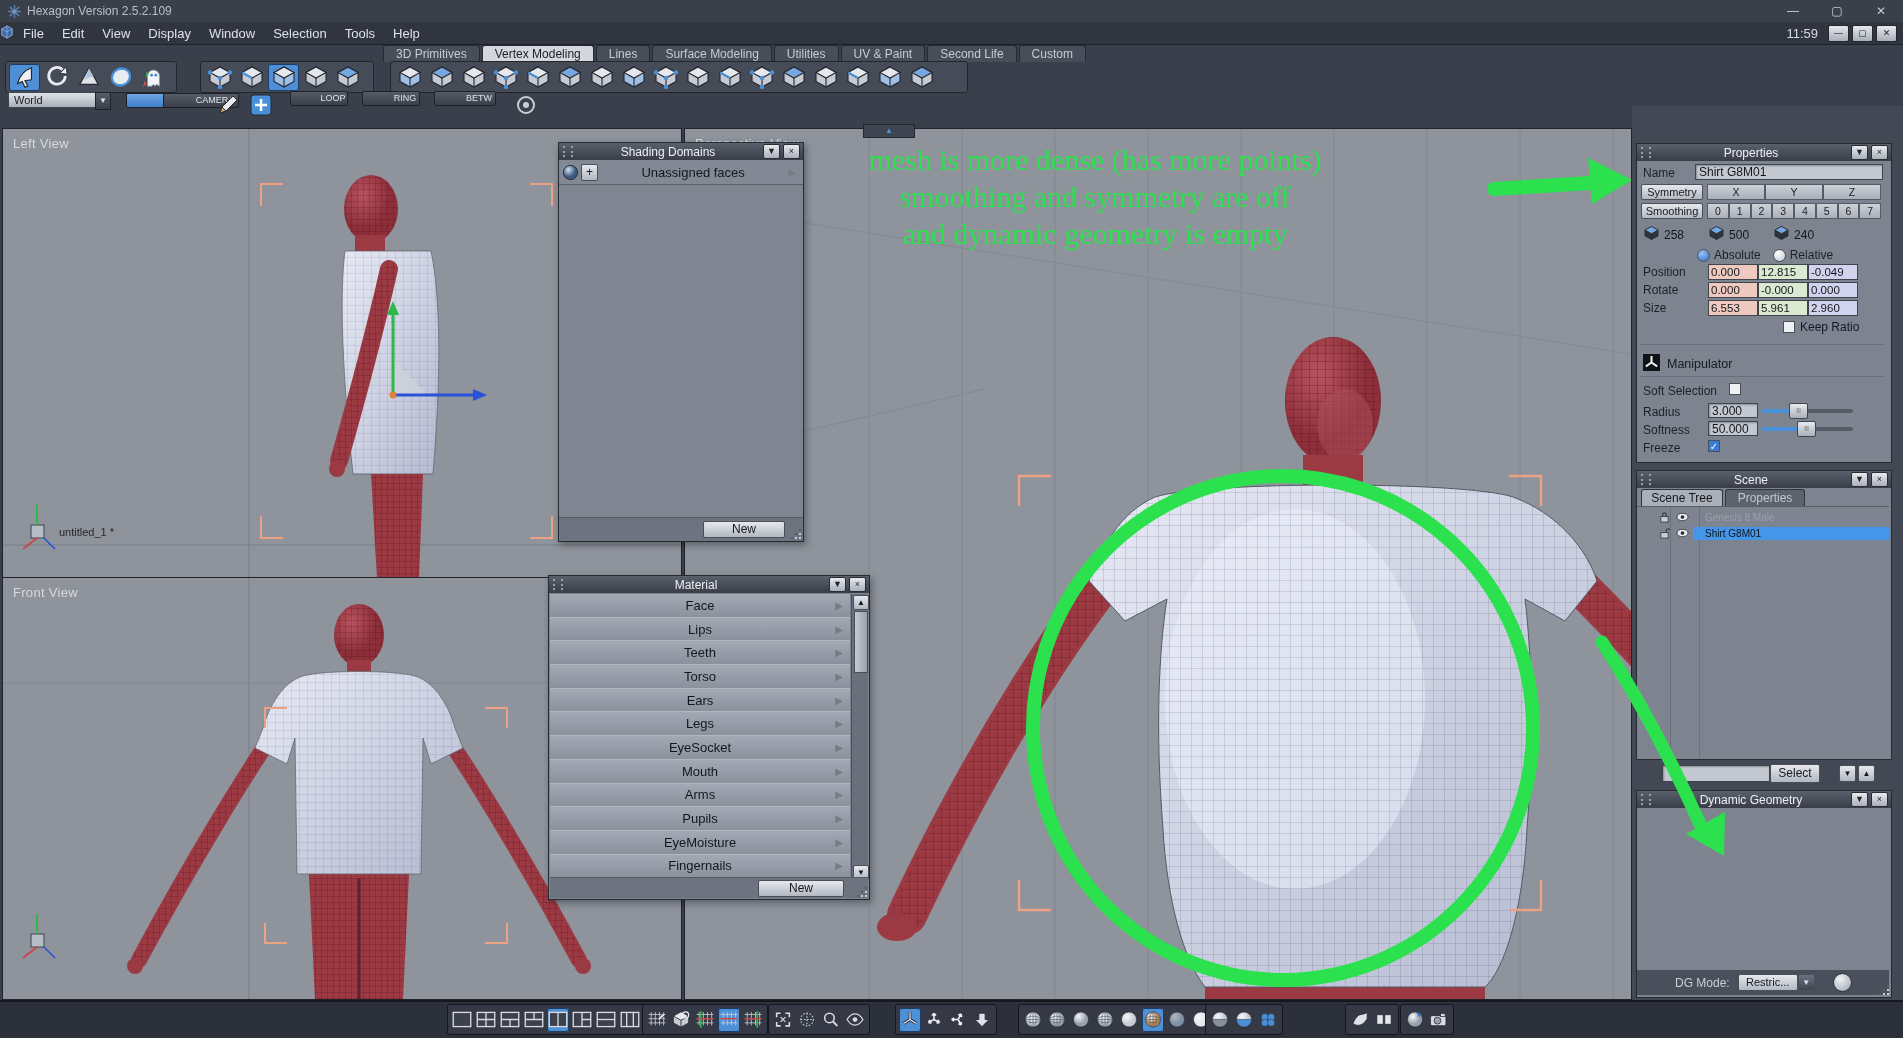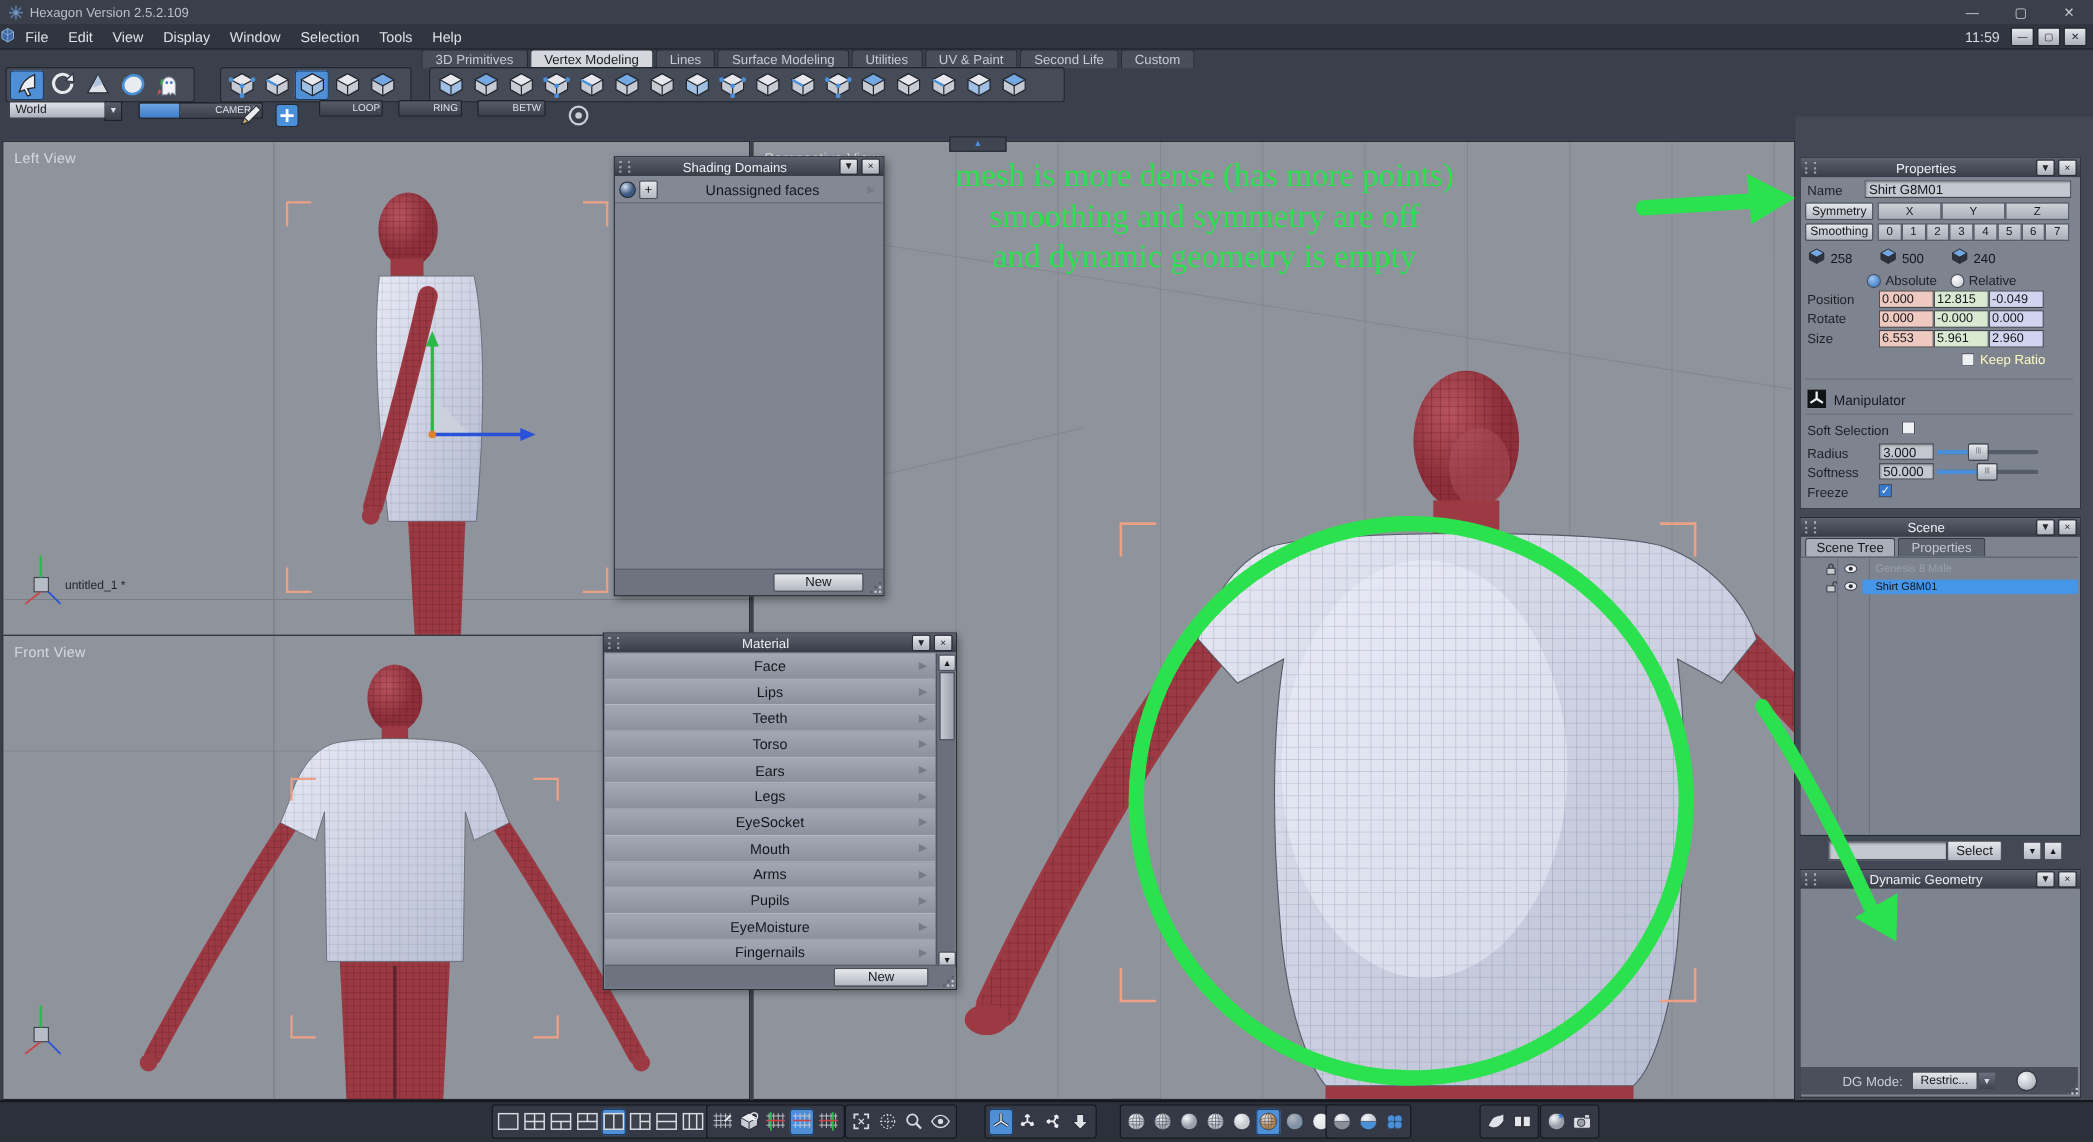--- a/index.html
+++ b/index.html
@@ -587,21 +587,21 @@
           <input class="tf cy" value="-0.000" style="left: 121px; top: 1px;">
           <input class="tf cz" value="0.000" style="left: 171px; top: 1px;">
         </div>
         <div style="position: relative; height: 18px;">
           <span class="plabel" style="left: 6px; top: 2px;">Size</span>
           <input class="tf cx" value="6.553" style="left: 71px; top: 1px;">
           <input class="tf cy" value="5.961" style="left: 121px; top: 1px;">
           <input class="tf cz" value="2.960" style="left: 171px; top: 1px;">
         </div>
       </div>
-    <div class="abs" style="left:146px;top:176px;display:flex;align-items:center;gap:5px;font-size:12px;color:#fef9c3;">
+    <div class="abs" style="left:146px;top:176px;display:flex;align-items:center;gap:5px;font-size:12px;color:#0f172a;">
       <span class="cb"></span>
       <span>Keep Ratio</span>
     </div>
     <div class="abs" style="left:4px;top:200px;width:244px;border-top:1px solid #6a707b;"></div>
     <div class="abs" style="left:6px;top:210px;display:flex;align-items:center;gap:7px;font-size:12.5px;color:#16191e;">
       <span><svg width="17" height="17" viewBox="0 0 18 18">
             <rect width="18" height="18" fill="#111316"></rect>
             <path d="M9 9V2M9 9l6 4M9 9l-6 4" stroke="#eef0f4" stroke-width="2.2" fill="none"></path>
           </svg></span>
       <span>Manipulator</span>

